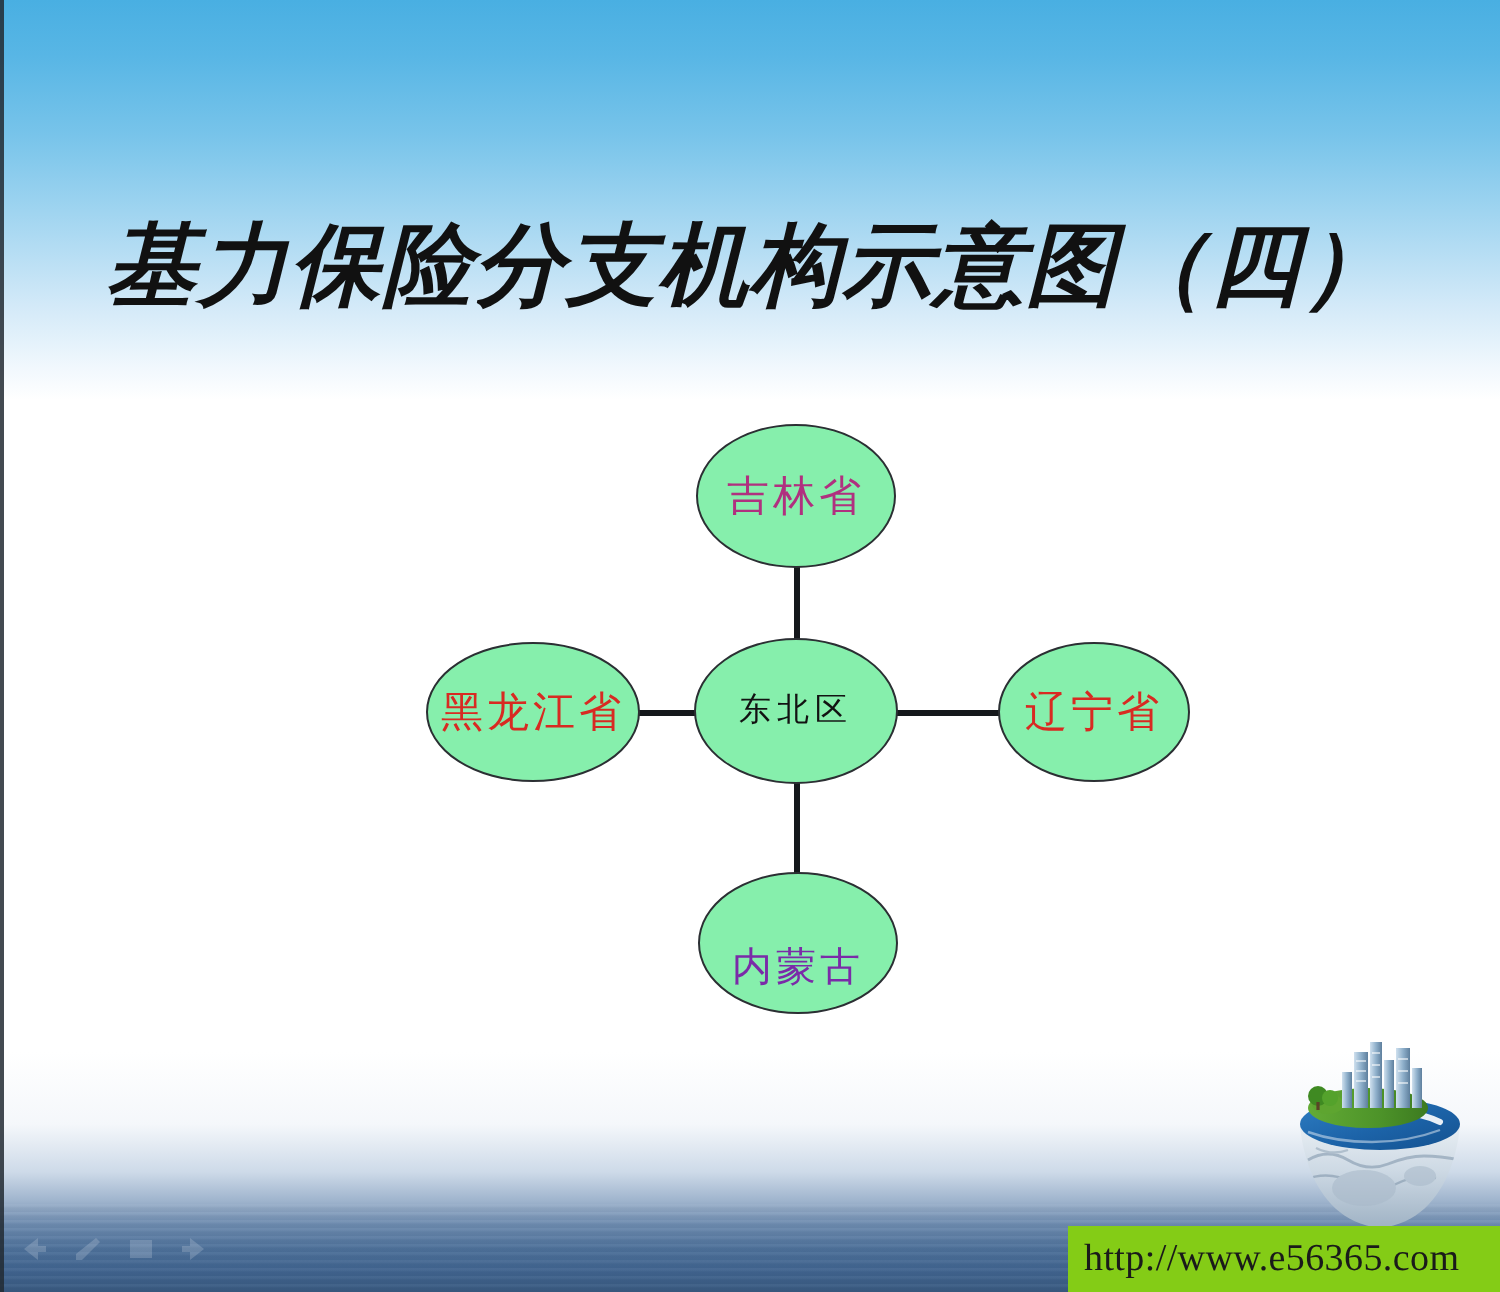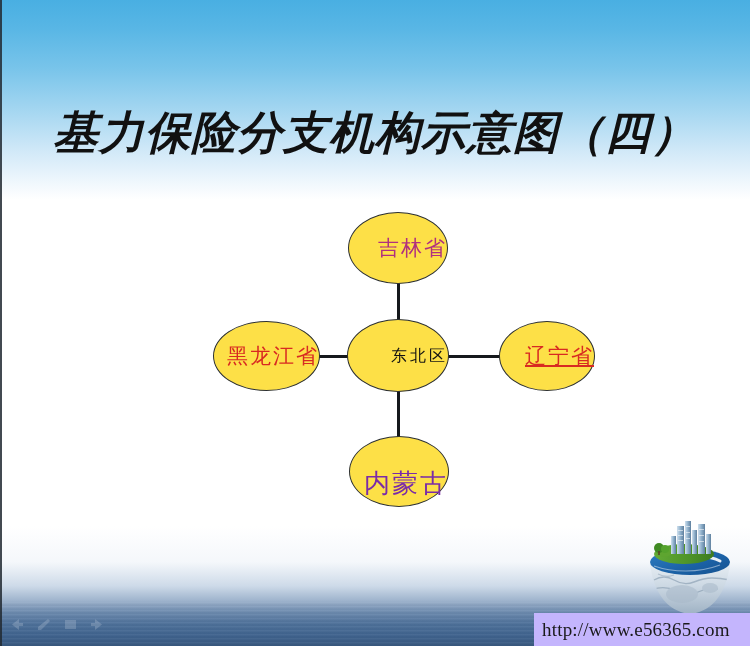--- a/index.html
+++ b/index.html
@@ -103,65 +103,65 @@
   .connector {
     position: absolute;
     background: #15181c;
   }
   .connector.v { width: 3px; }
   .connector.h { height: 3px; }
 
   .node {
     position: absolute;
     border-radius: 50%;
-    background: #fde047;
+    background: #86efac;
     border: 1px solid #2b2f33;
     box-sizing: border-box;
     display: flex;
     align-items: center;
-    justify-content: flex-end;
+    justify-content: center;
     box-shadow: inset 0 0 0 0 rgba(0,0,0,0);
   }
 
   .node-label {
     font-family: "Liberation Serif", "DejaVu Serif", serif;
     font-size: 21px;
     line-height: 1;
     white-space: nowrap;
     letter-spacing: 2px;
     user-select: none;
   }
 
   .node-center .node-label {
     color: #121212;
     font-size: 16px;
     letter-spacing: 3px;
   }
   .node-top .node-label    { color: #b0307f; }
   .node-left .node-label   { color: #d82a22; }
-  .node-right .node-label  { color: #d82a22; text-decoration: underline; }
-  .node-bottom .node-label { color: #7a2ba8; font-size: 26px; margin-top: 24px; }
+  .node-right .node-label  { color: #d82a22; }
+  .node-bottom .node-label { color: #7a2ba8; font-size: 20px; margin-top: 24px; }
 
   
   .logo {
     position: absolute;
     right: 4px;
     top: 518px;
     width: 112px;
     height: 100px;
   }
 
   
   .url-label {
     position: absolute;
     left: 534px;
     top: 613px;
     width: 216px;
     height: 33px;
-    background: #c4b5fd;
+    background: #84cc16;
     display: flex;
     align-items: center;
     padding-left: 8px;
     box-sizing: border-box;
   }
   .url-text {
     font-family: "Liberation Serif", "DejaVu Serif", serif;
     font-size: 19px;
     color: #1a1a1a;
     letter-spacing: 0.2px;

